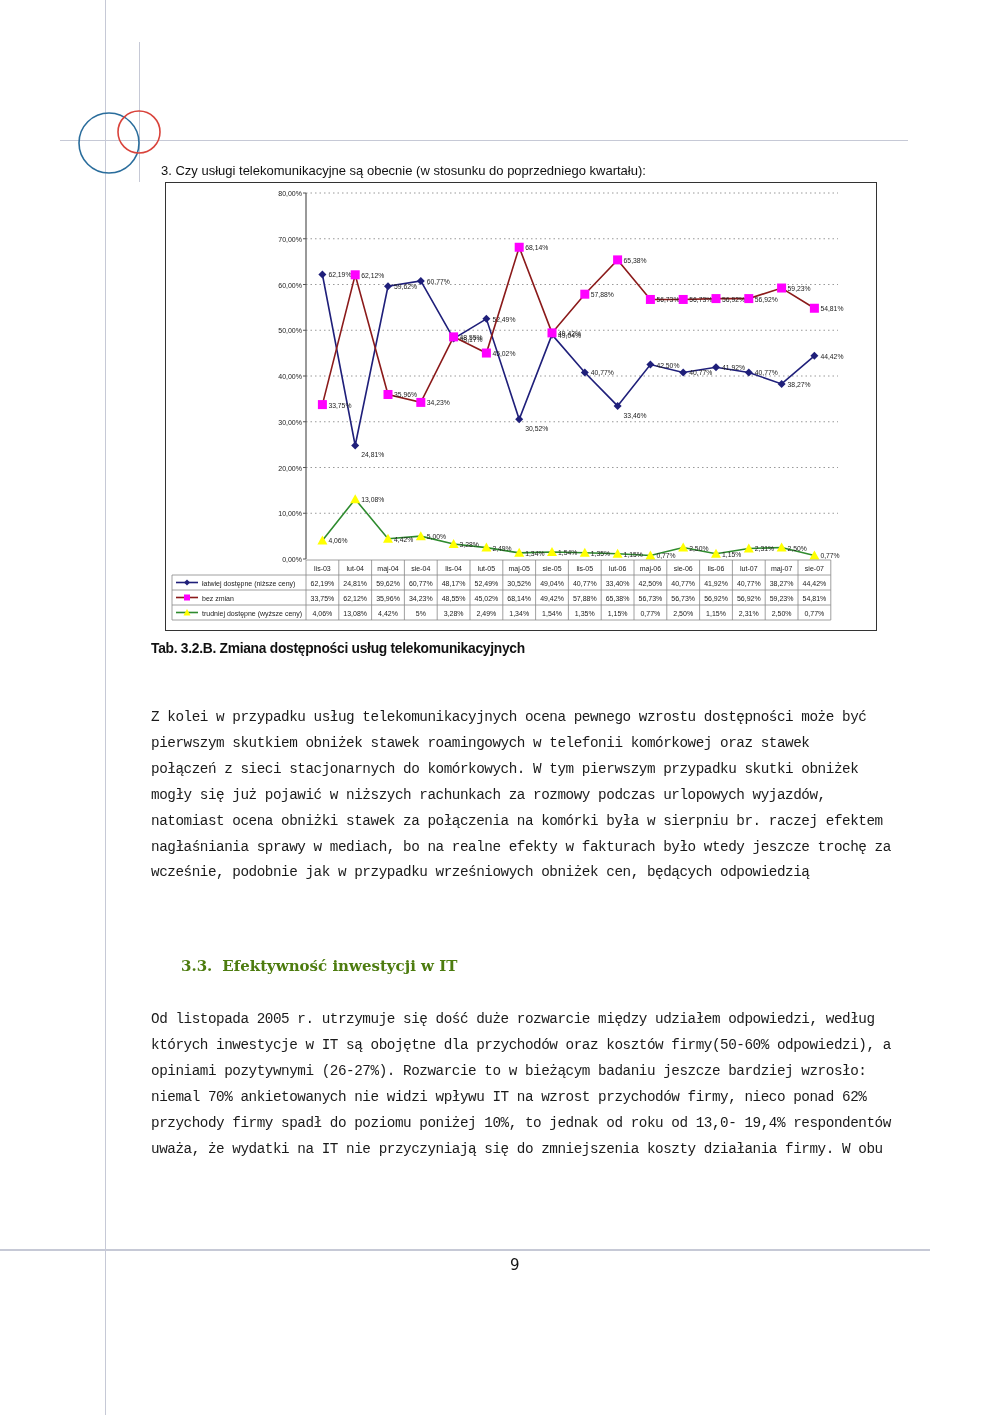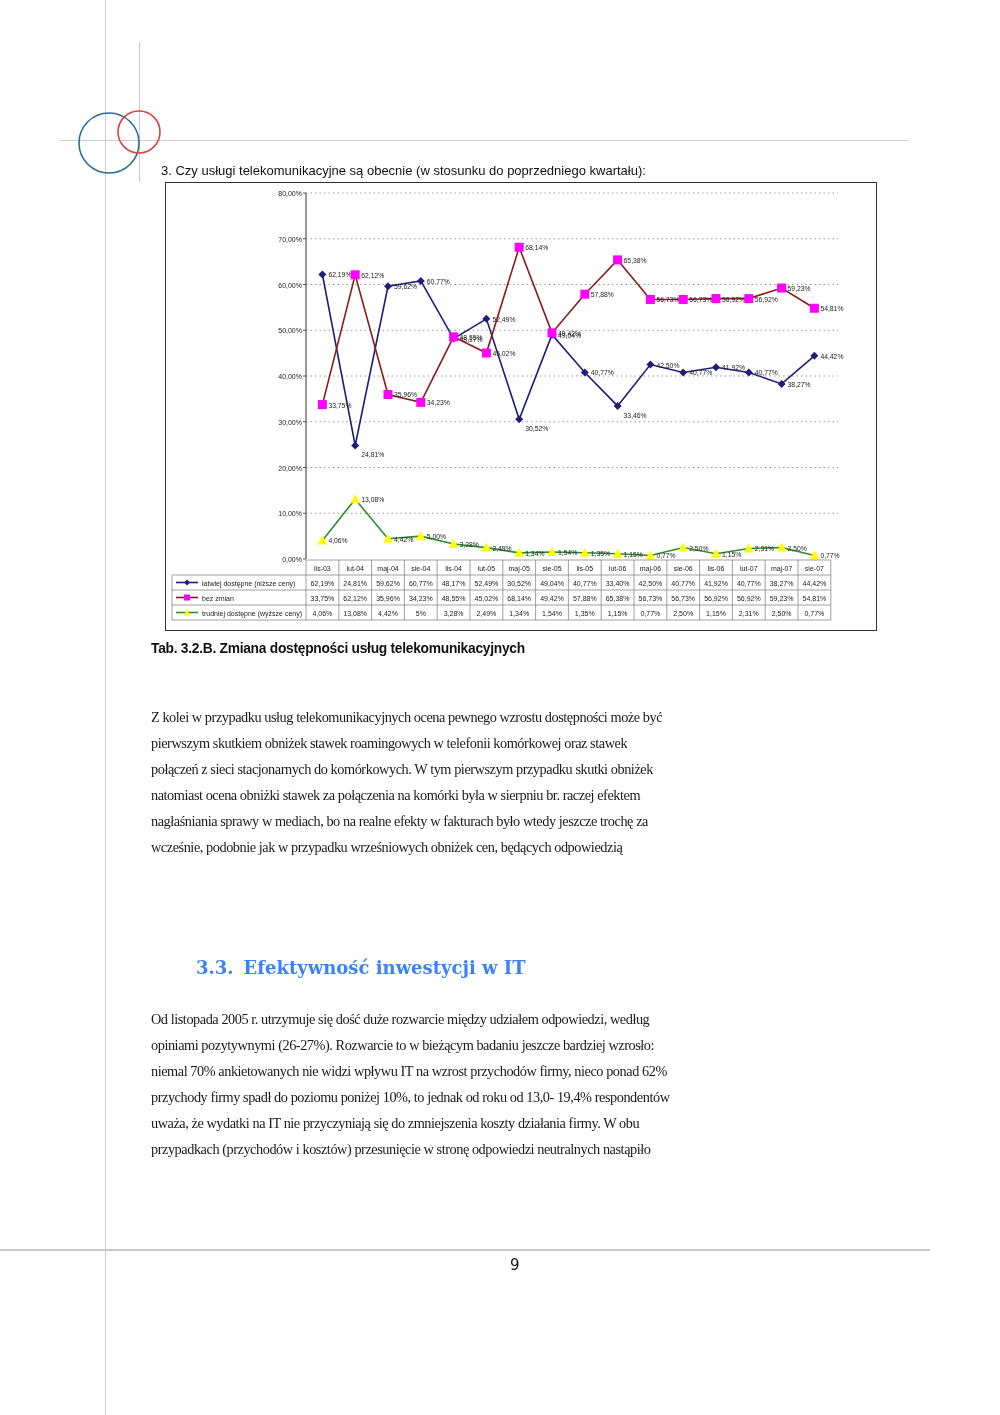--- a/index.html
+++ b/index.html
@@ -3,23 +3,23 @@
 <meta charset="utf-8">
 <style>
   html, body { margin: 0; padding: 0; background: #ffffff; }
   body { width: 1000px; height: 1415px; position: relative; overflow: hidden; font-family: "Liberation Sans", sans-serif; color: #111; }
   .deco-line { position: absolute; background: #c6c9d6; }
   .logo { position: absolute; left: 78px; top: 110px; width: 90px; height: 70px; }
   .chart-caption { position: absolute; left: 161px; top: 163px; font-size: 13px; color: #111; font-family: "Liberation Sans", sans-serif; }
   .chart-frame { position: absolute; left: 165px; top: 182px; width: 710px; height: 447px; border: 1px solid #333; background: #fff; }
   .chart-svg { position: absolute; left: 0; top: 0; }
   .fig-title { position: absolute; left: 151px; top: 639px; font-size: 15px; font-weight: bold; font-family: "Liberation Sans", sans-serif; letter-spacing: -0.3px; transform: scaleX(0.92); transform-origin: left; }
-  .para { position: absolute; left: 151px; width: 730px; font-family: Liberation Serif, serif; font-size: 14.3px; line-height: 25.9px; color: #1a1a1a; letter-spacing: -0.45px; }
+  .para { position: absolute; left: 151px; width: 730px; font-family: Liberation Mono, monospace; font-size: 14.3px; line-height: 25.9px; color: #1a1a1a; letter-spacing: -0.45px; }
   .para .line { display: block; white-space: nowrap; }
-  .section-heading { position: absolute; left: 196px; top: 957px; font-family: "DejaVu Serif", serif; font-weight: bold; font-size: 18px; color: #3b82f6; }
+  .section-heading { position: absolute; left: 181px; top: 957px; font-family: "DejaVu Serif", serif; font-weight: bold; font-size: 15px; color: #4d7c0f; }
   .section-heading span { margin-right: 10px; }
   .page-number { position: absolute; left: 510px; top: 1256px; font-size: 15px; font-family: "DejaVu Sans", sans-serif; }
 </style>
 </head>
 <body>
 
 <div class="deco-line" style="left:105px; top:0; width:1px; height:1415px;"></div>
 <div class="deco-line" style="left:139px; top:42px; width:1px; height:140px;"></div>
 <div class="deco-line" style="left:60px; top:140px; width:848px; height:1px;"></div>
 <div class="deco-line" style="left:0; top:1249px; width:930px; height:2px;"></div>
@@ -257,31 +257,32 @@
       <text x="648.4" y="432.5" font-size="7" text-anchor="middle" fill="#222" font-family="Liberation Sans, sans-serif">0,77%</text>
     </svg>
 </div>
 
 <div class="fig-title">Tab. 3.2.B. Zmiana dostępności usług telekomunikacyjnych</div>
 
 <div class="para" style="top:705px;">
   <span class="line">Z kolei w przypadku usług telekomunikacyjnych ocena pewnego wzrostu dostępności może być</span>
   <span class="line">pierwszym skutkiem obniżek stawek roamingowych w telefonii komórkowej oraz stawek</span>
   <span class="line">połączeń z sieci stacjonarnych do komórkowych. W tym pierwszym przypadku skutki obniżek</span>
+  <span class="line">mogły się już pojawić w niższych rachunkach za rozmowy podczas urlopowych wyjazdów,</span>
   <span class="line">natomiast ocena obniżki stawek za połączenia na komórki była w sierpniu br. raczej efektem</span>
   <span class="line">nagłaśniania sprawy w mediach, bo na realne efekty w fakturach było wtedy jeszcze trochę za</span>
   <span class="line">wcześnie, podobnie jak w przypadku wrześniowych obniżek cen, będących odpowiedzią</span>
 </div>
 
 <div class="section-heading">
   <span>3.3.</span><span>Efektywność inwestycji w IT</span>
 </div>
 
 <div class="para" style="top:1007px;">
   <span class="line">Od listopada 2005 r. utrzymuje się dość duże rozwarcie między udziałem odpowiedzi, według</span>
+  <span class="line">których inwestycje w IT są obojętne dla przychodów oraz kosztów firmy(50-60% odpowiedzi), a</span>
   <span class="line">opiniami pozytywnymi (26-27%). Rozwarcie to w bieżącym badaniu jeszcze bardziej wzrosło:</span>
   <span class="line">niemal 70% ankietowanych nie widzi wpływu IT na wzrost przychodów firmy, nieco ponad 62%</span>
   <span class="line">przychody firmy spadł do poziomu poniżej 10%, to jednak od roku od 13,0- 19,4% respondentów</span>
   <span class="line">uważa, że wydatki na IT nie przyczyniają się do zmniejszenia koszty działania firmy. W obu</span>
-  <span class="line">przypadkach (przychodów i kosztów) przesunięcie w stronę odpowiedzi neutralnych nastąpiło</span>
 </div>
 
 <div class="page-number">9</div>
 
 </body></html>

